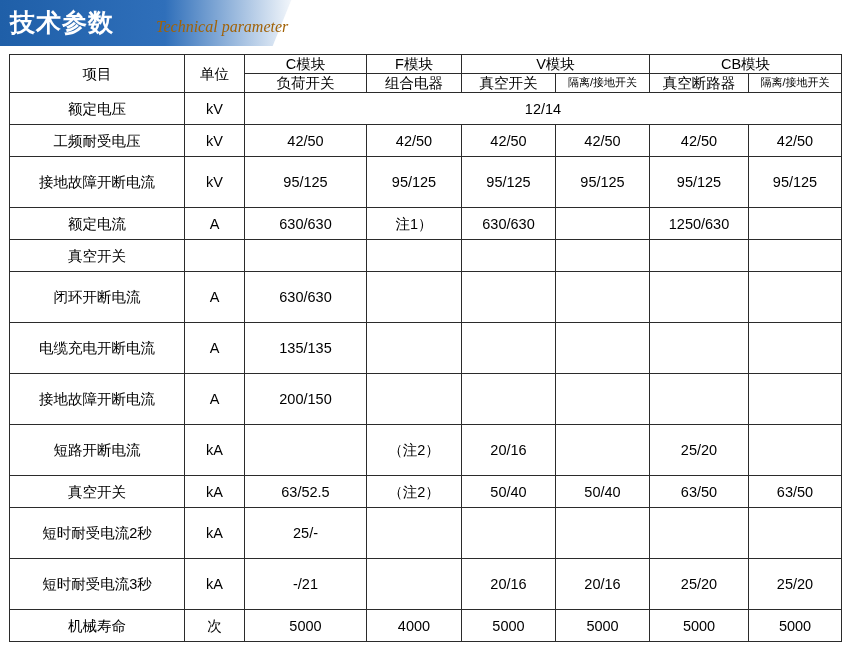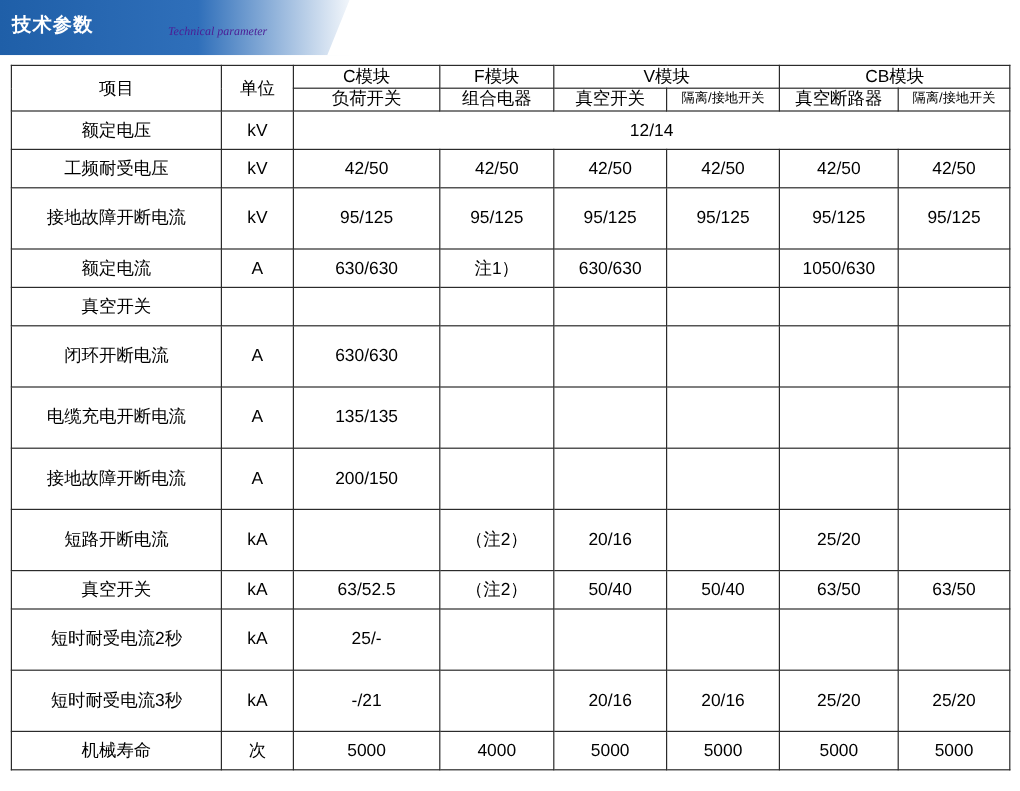--- a/index.html
+++ b/index.html
@@ -37,32 +37,32 @@
     top: 0;
     width: 36px;
     height: 46px;
     background: #ffffff;
     transform: skewX(-22deg);
   }
   .banner-cn {
     position: absolute;
     left: 10px;
     top: 6px;
-    font-size: 16px;
+    font-size: 25px;
     font-weight: bold;
     color: #ffffff;
     letter-spacing: 1px;
     line-height: 32px;
   }
   .banner-en {
     position: absolute;
-    left: 140px;
+    left: 156px;
     top: 19px;
-    font-size: 10px;
-    color: #4c1d95;
+    font-size: 16px;
+    color: #a16207;
     line-height: 16px;
     font-family: "Liberation Serif", serif;
     font-style: italic;
   }
 
   
   .table-wrap {
     padding: 8px 25px 0 9px;
     box-sizing: border-box;
     width: 727px;
@@ -162,21 +162,21 @@
         <td>95/125</td>
       </tr>
 
       <tr class="r-normal">
         <td>额定电流</td>
         <td>A</td>
         <td>630/630</td>
         <td>注1）</td>
         <td>630/630</td>
         <td></td>
-        <td>1050/630</td>
+        <td>1250/630</td>
         <td></td>
       </tr>
 
       <tr class="r-normal">
         <td>真空开关</td>
         <td></td>
         <td></td>
         <td></td>
         <td></td>
         <td></td>

